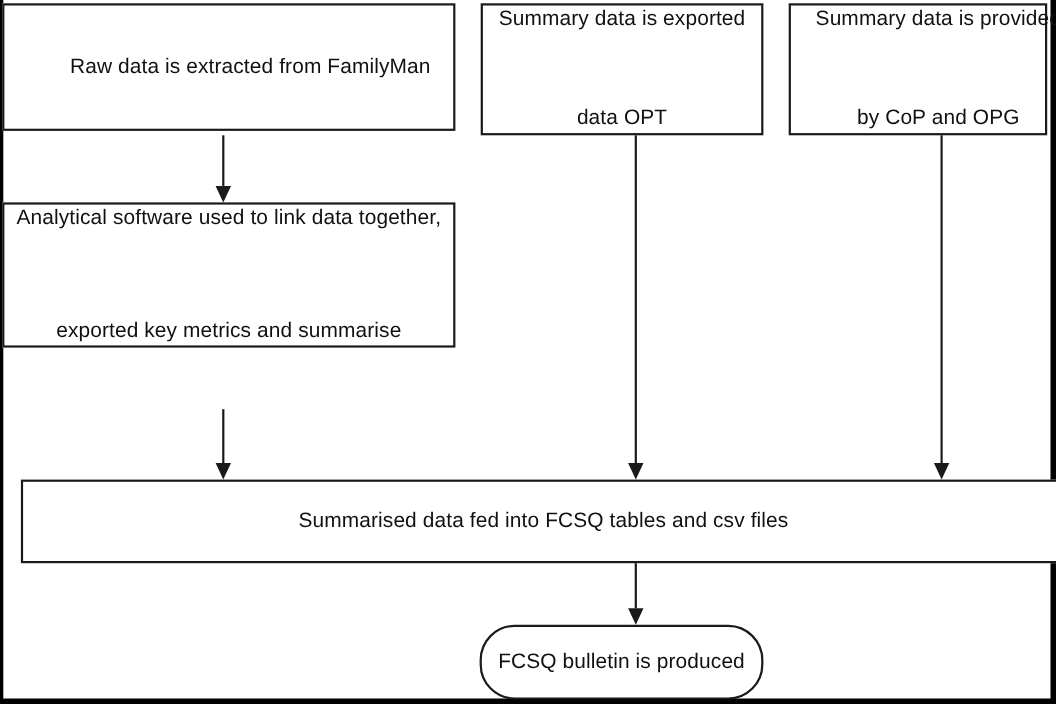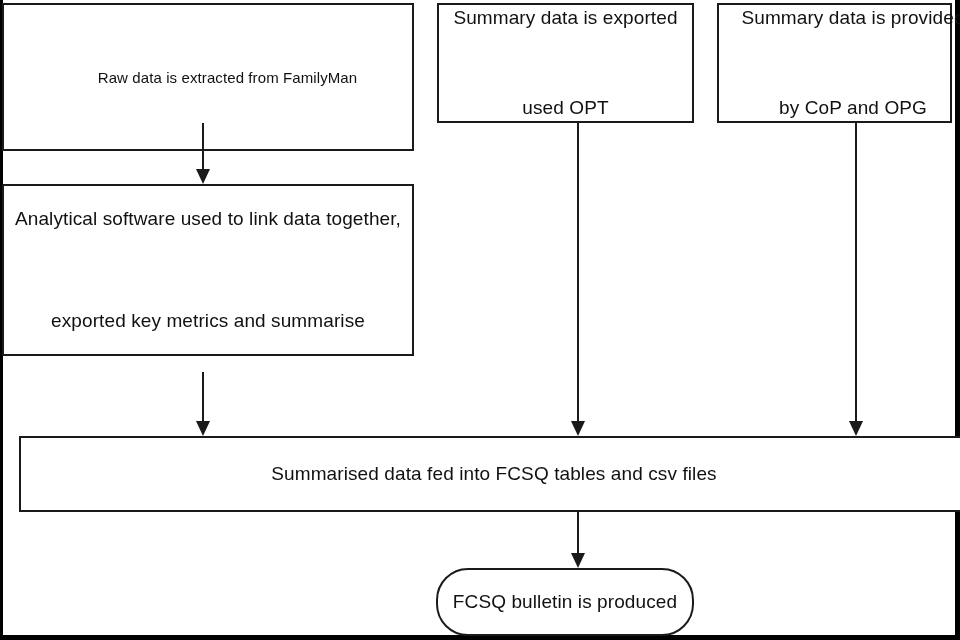--- a/index.html
+++ b/index.html
@@ -41,38 +41,38 @@
     gap: 44px;
   }
   .node .line {
     display: block;
     width: 100%;
     white-space: nowrap;
   }
 
   
   #node-raw-data {
-    left: 2px;  top: 3px;   width: 412px; height: 148px;
-    font-size: 15px;
+    left: 2px;  top: 3px;   width: 412px; height: 116px;
+    font-size: 19px;
     padding-left: 39px;
   }
   #node-opt-export {
     left: 437px; top: 3px;  width: 257px; height: 120px;
     font-size: 19px;
   }
   #node-opt-export .line { line-height: 46px; }
 
   #node-cop-opg {
     left: 717px; top: 3px;  width: 235px; height: 120px;
     font-size: 19px;
   }
   #node-cop-opg .line { line-height: 46px; margin-left: 37px; }
 
   #node-analytical {
-    left: 2px;  top: 184px; width: 412px; height: 172px;
+    left: 2px;  top: 184px; width: 412px; height: 132px;
     font-size: 19px;
   }
   #node-analytical .line { line-height: 58px; }
 
   #node-summarised {
     left: 2px;  top: 436px; width: 950px; height: 76px;
     font-size: 19px;
     margin-left: 17px;
   }
   #node-bulletin {
@@ -128,21 +128,21 @@
   <div class="frame-edge frame-left"></div>
   <div class="frame-edge frame-right"></div>
   <div class="frame-edge frame-bottom"></div>
 
   <div class="node" id="node-raw-data">
     <span class="line">Raw data is extracted from FamilyMan</span>
   </div>
 
   <div class="node" id="node-opt-export">
     <span class="line">Summary data is exported</span>
-    <span class="line">used OPT</span>
+    <span class="line">data OPT</span>
   </div>
 
   <div class="node" id="node-cop-opg">
     <span class="line">Summary data is provided</span>
     <span class="line">by CoP and OPG</span>
   </div>
 
   <div class="node" id="node-analytical">
     <span class="line">Analytical software used to link data together,</span>
     <span class="line">exported key metrics and summarise</span>

